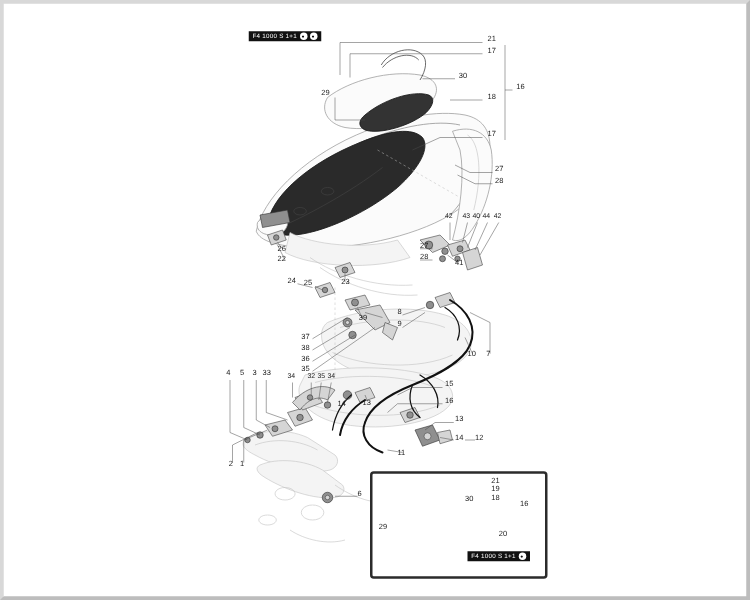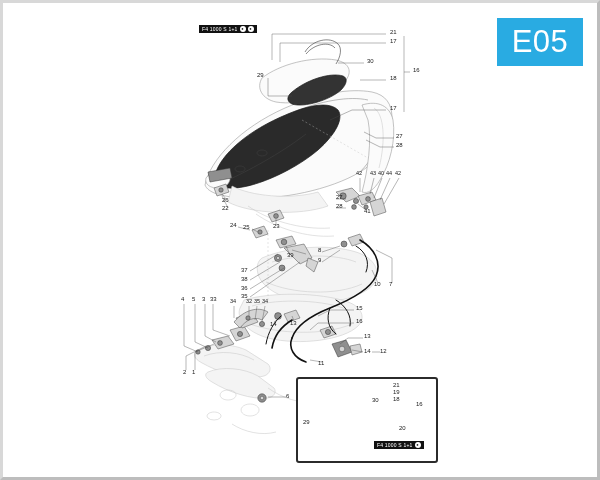--- a/index.html
+++ b/index.html
@@ -438,19 +438,16 @@
   <div class="cn" style="left:372px; top:397px; z-index:20;">30</div>
   <div class="cn" style="left:416px; top:401px; z-index:20;">16</div>
   <div class="cn" style="left:303px; top:419px; z-index:20;">29</div>
   <div class="cn" style="left:399px; top:425px; z-index:20;">20</div>
 
   <div class="tagblock" style="left:374px; top:441px; z-index:20;">
     <span>F4 1000 S 1+1</span>
     <span class="dot">●</span>
   </div>
 
-  <div id="badge">
-    <span>E05</span>
-  </div>
 
   <div class="frame-inner"></div>
   <div class="frame-outer"></div>
 </div>
 
 </body></html>

